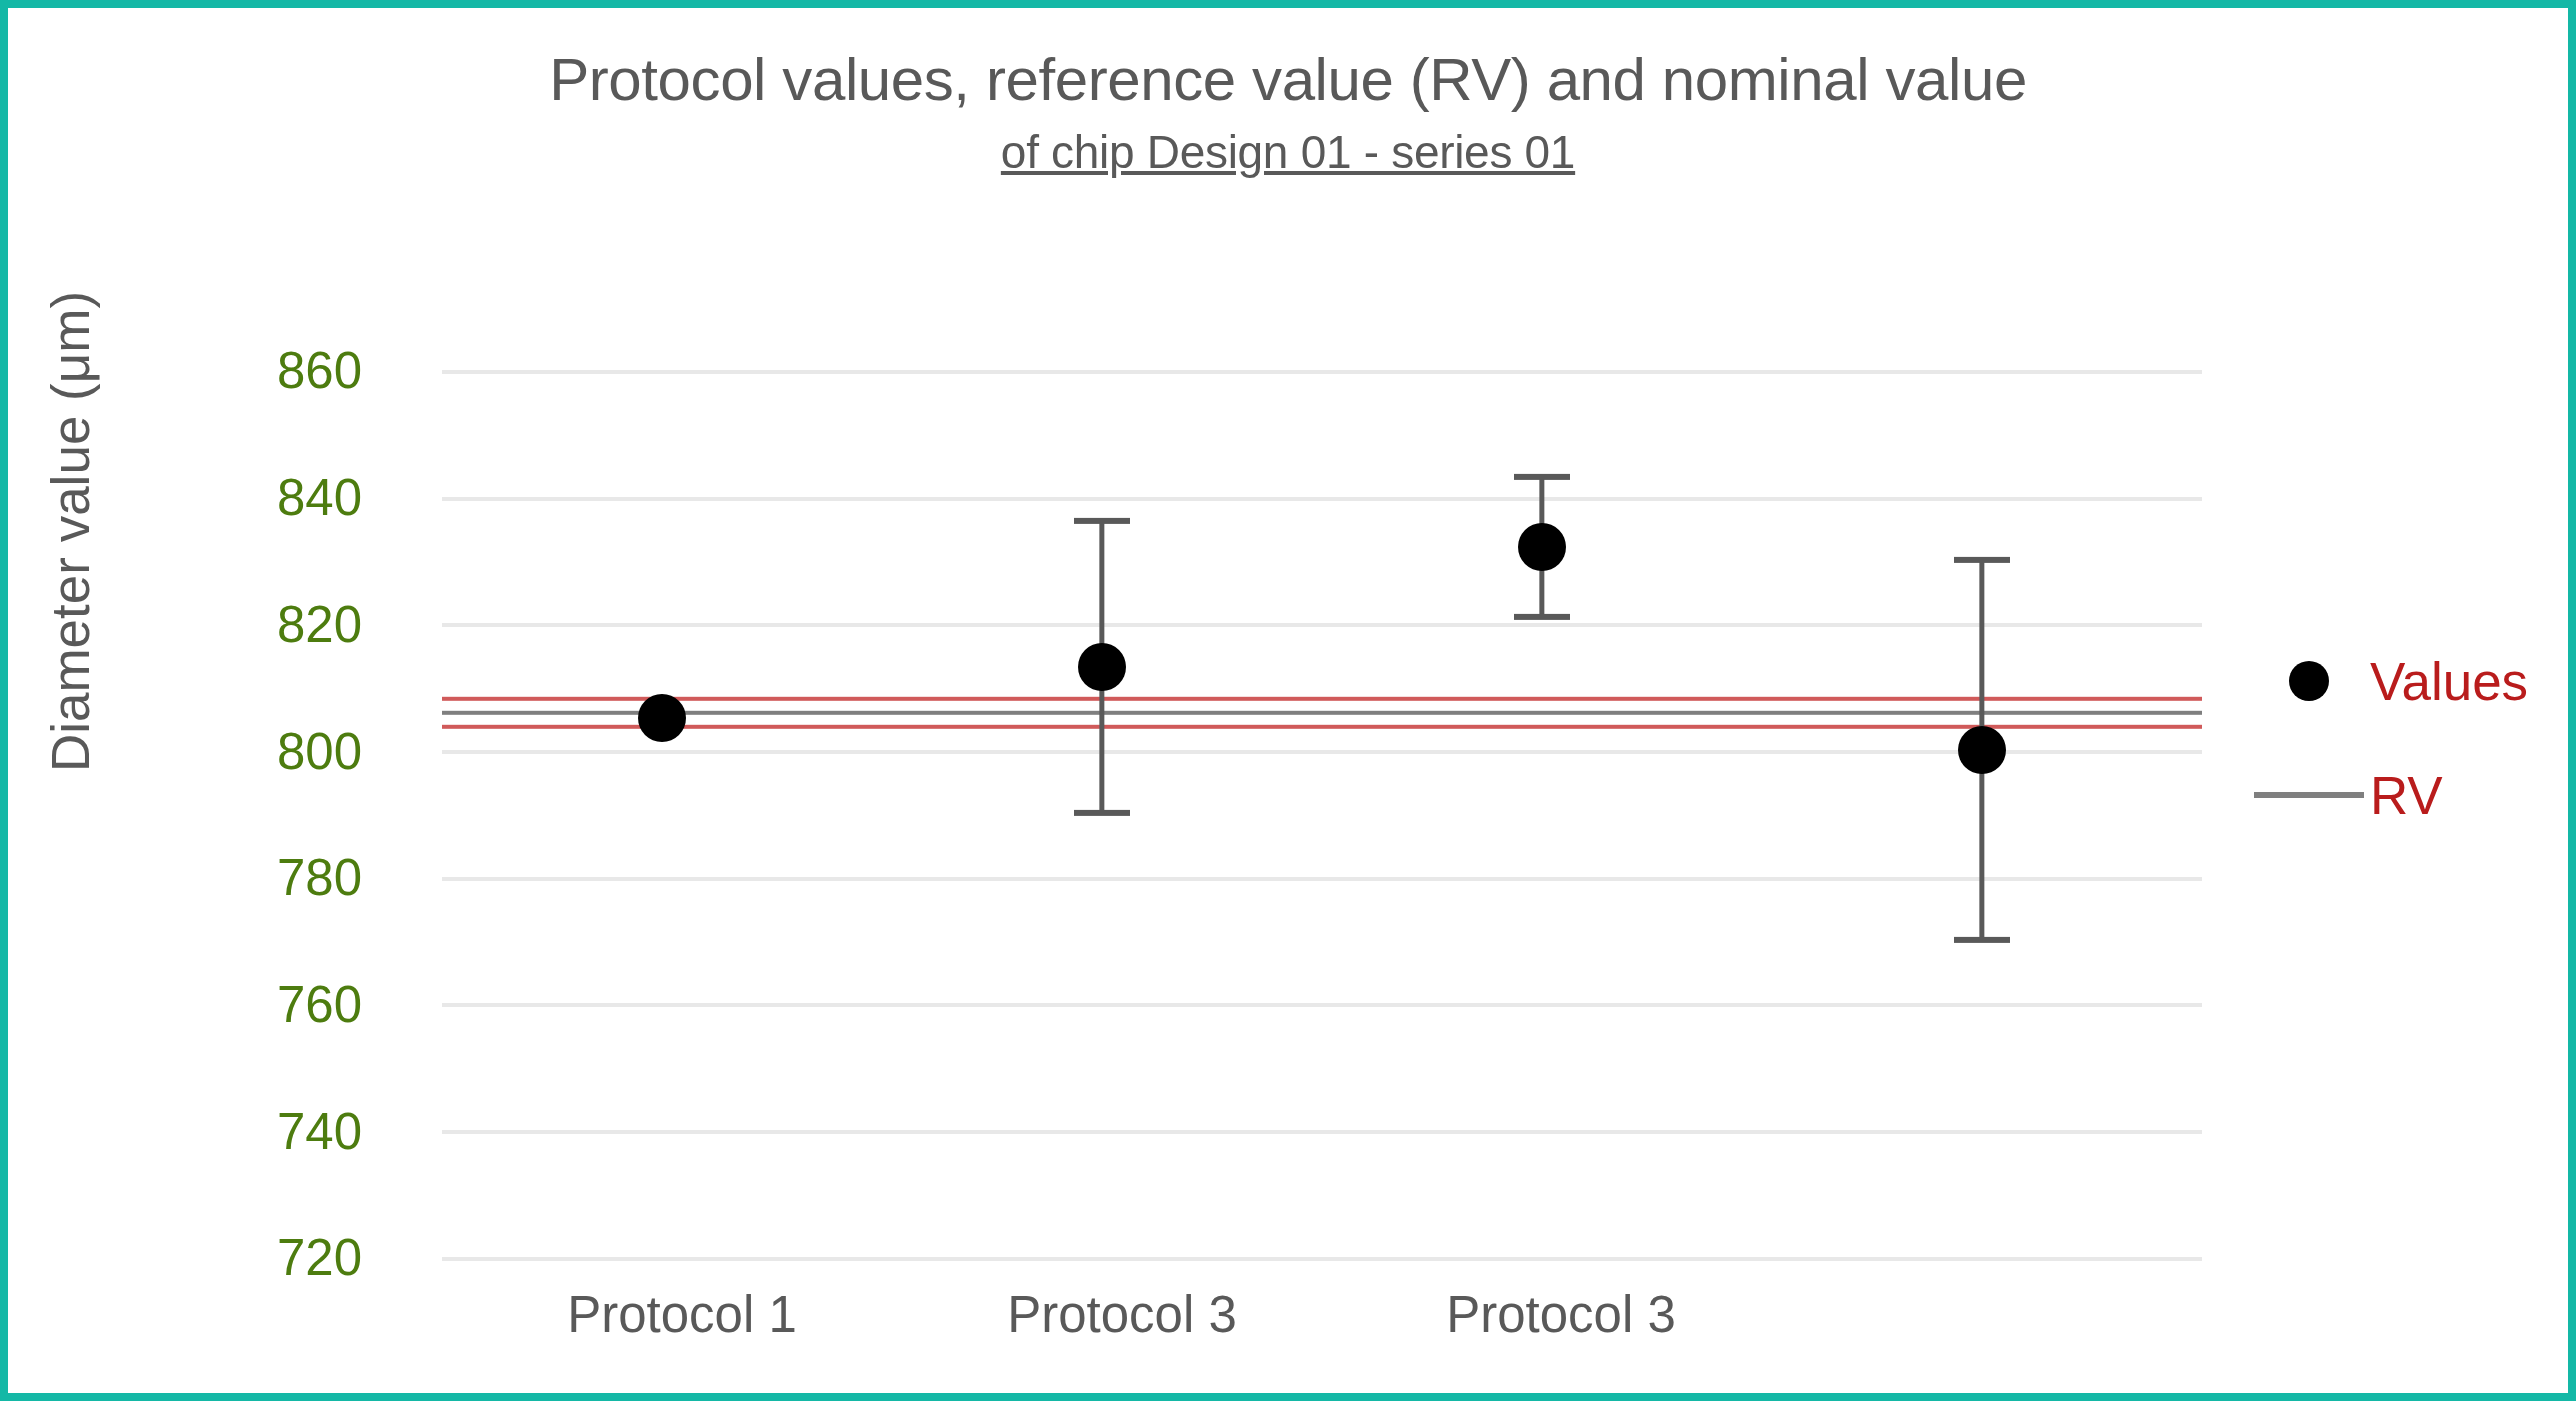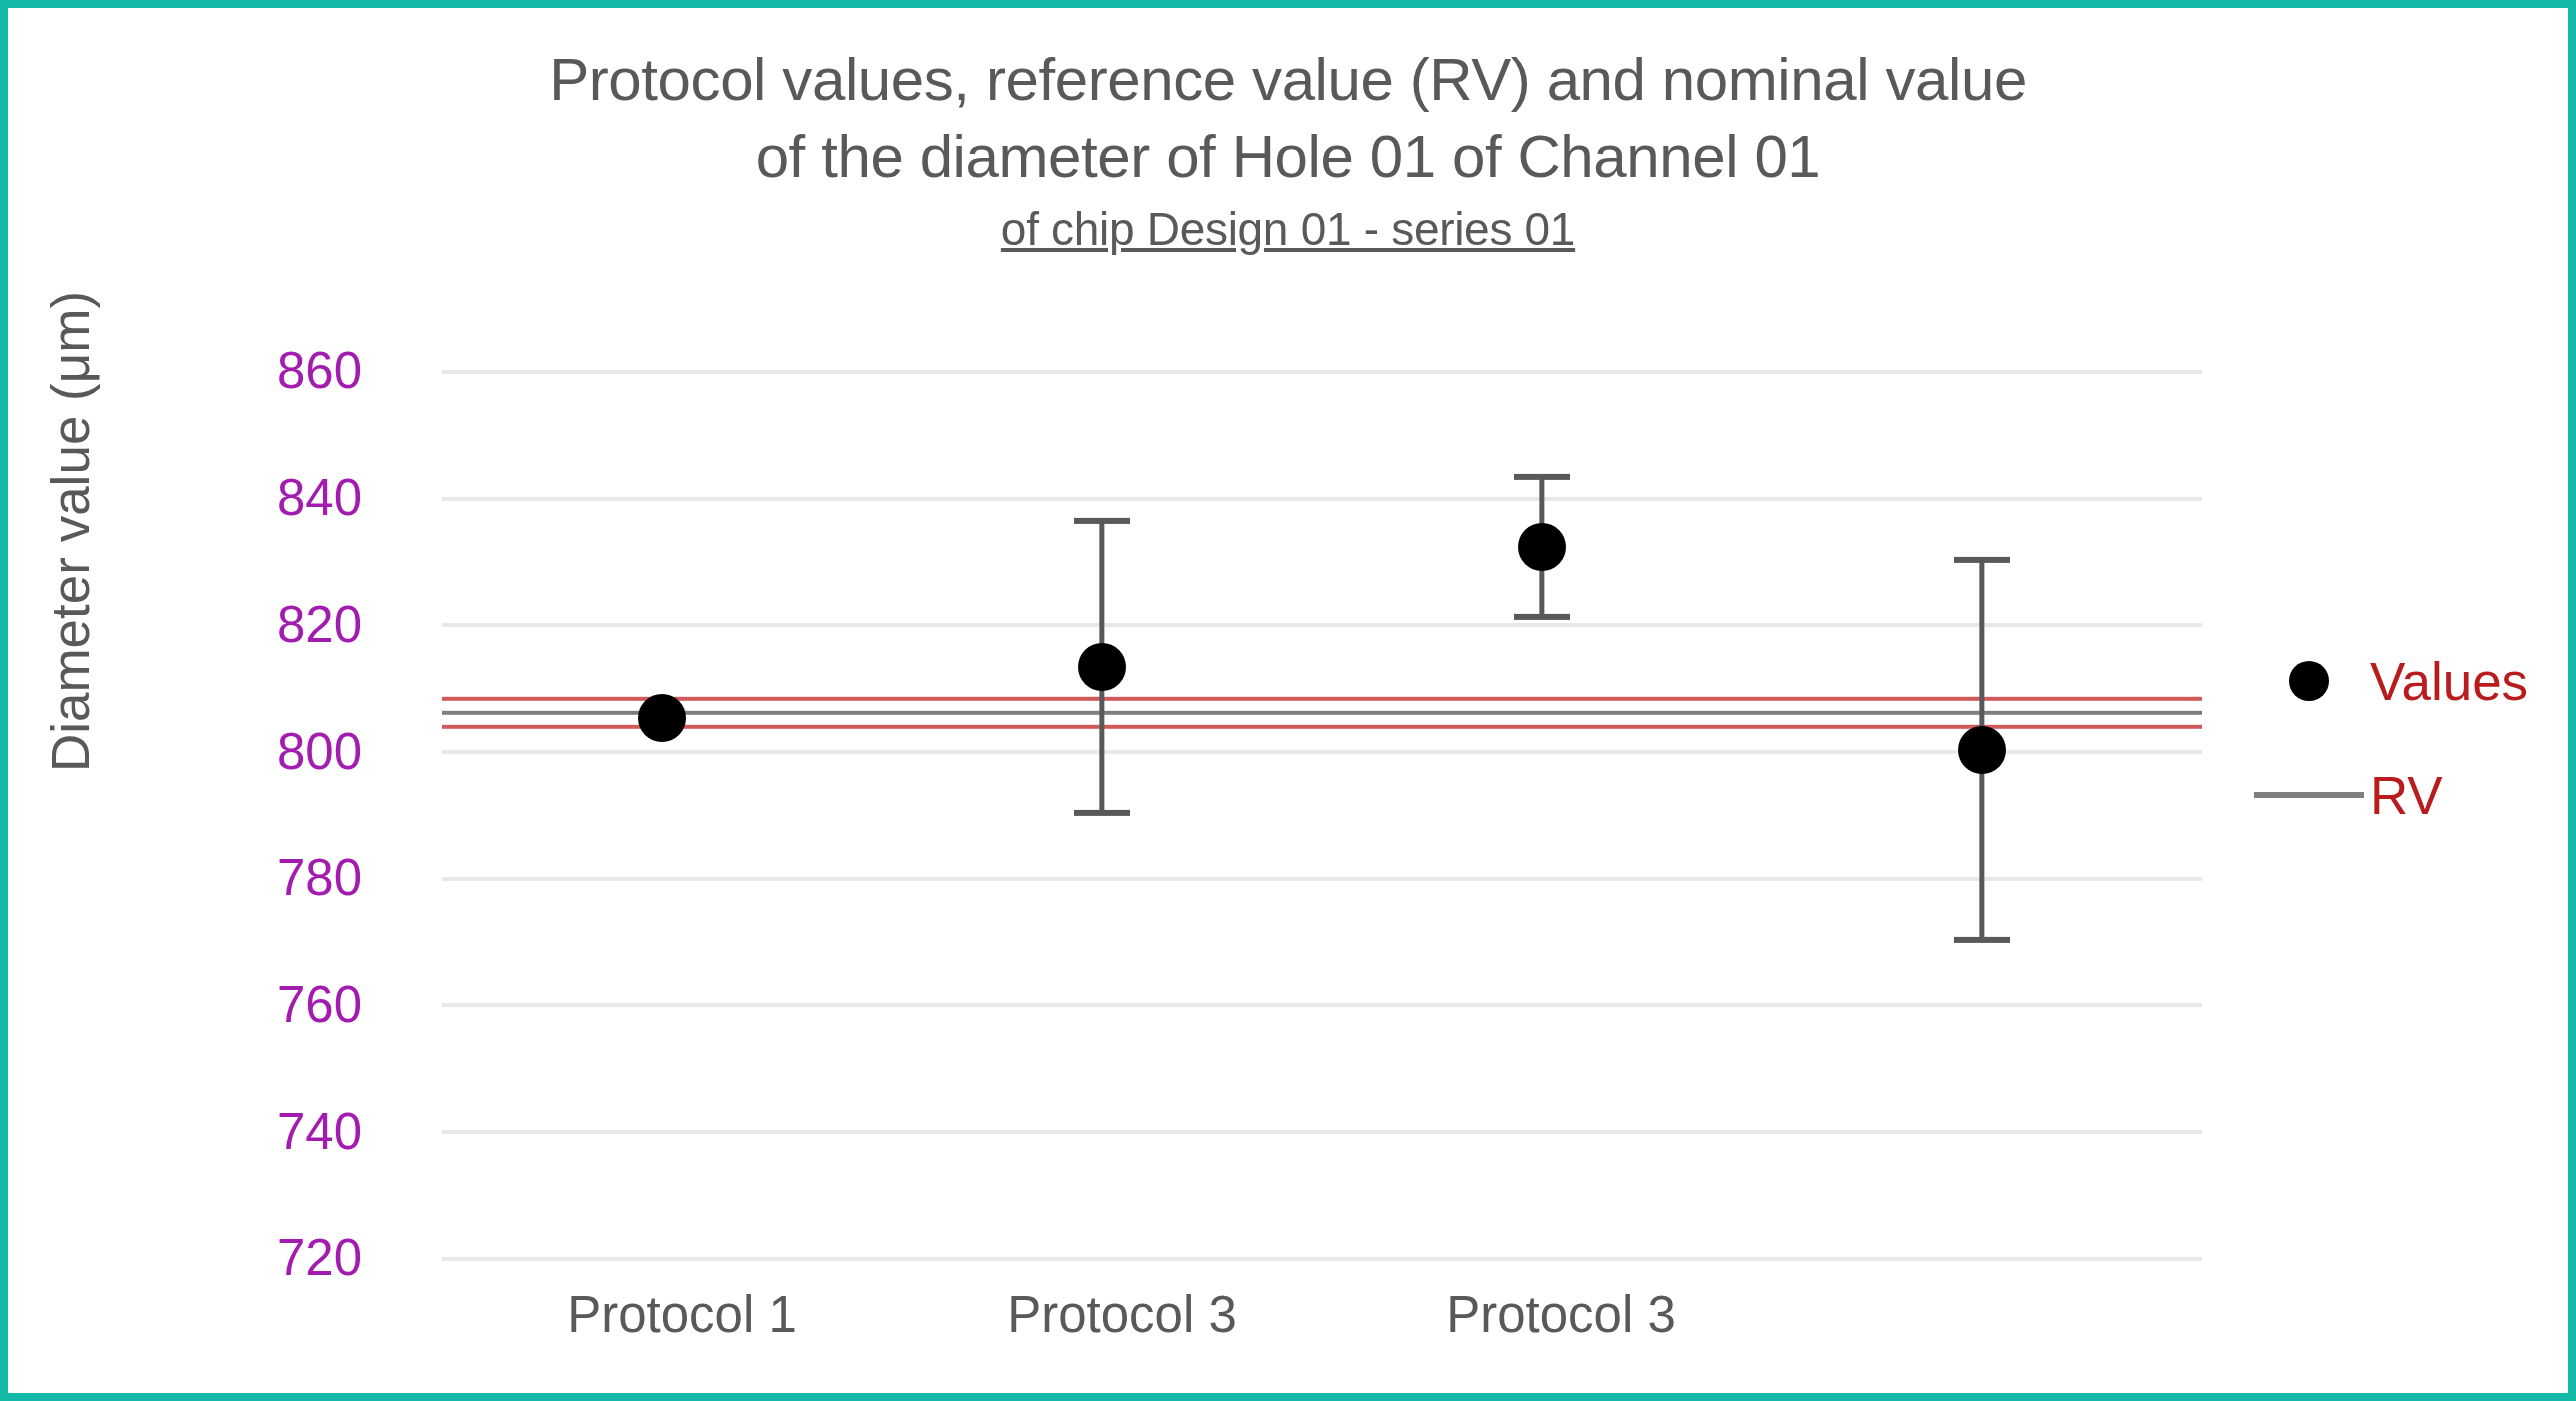--- a/index.html
+++ b/index.html
@@ -57,21 +57,21 @@
   .gridline{
     position:absolute;left:0;width:100%;
     height:3.5px;background:#e8e8e8;
   }
   .ylabel{
     position:absolute;
     right:2206px;               
     width:176px;
     text-align:right;
     font-size:51px;
-    color:#a21caf;
+    color:#4d7c0f;
     transform:translateY(-50%);
     white-space:nowrap;
   }
 
   
   .rvline{
     position:absolute;left:0;width:100%;
     height:4.4px;background:#7f7f7f;
     transform:translateY(-50%);
   }
@@ -131,21 +131,20 @@
     font-size:53px;color:#b91c1c;white-space:nowrap;
   }
 </style>
 </head>
 <body>
 
 <div class="frame">
 
   <div class="title-block">
     <div class="title-line">Protocol values, reference value (RV) and nominal value</div>
-    <div class="title-line">of the diameter of Hole 01 of Channel 01</div>
     <div class="subtitle-line">of chip Design 01 - series 01</div>
   </div>
 
   <div class="ytitle">Diameter value (μm)</div>
 
   <div class="ylabel" style="top:362px">860</div>
   <div class="ylabel" style="top:489px">840</div>
   <div class="ylabel" style="top:616px">820</div>
   <div class="ylabel" style="top:743px">800</div>
   <div class="ylabel" style="top:869px">780</div>

